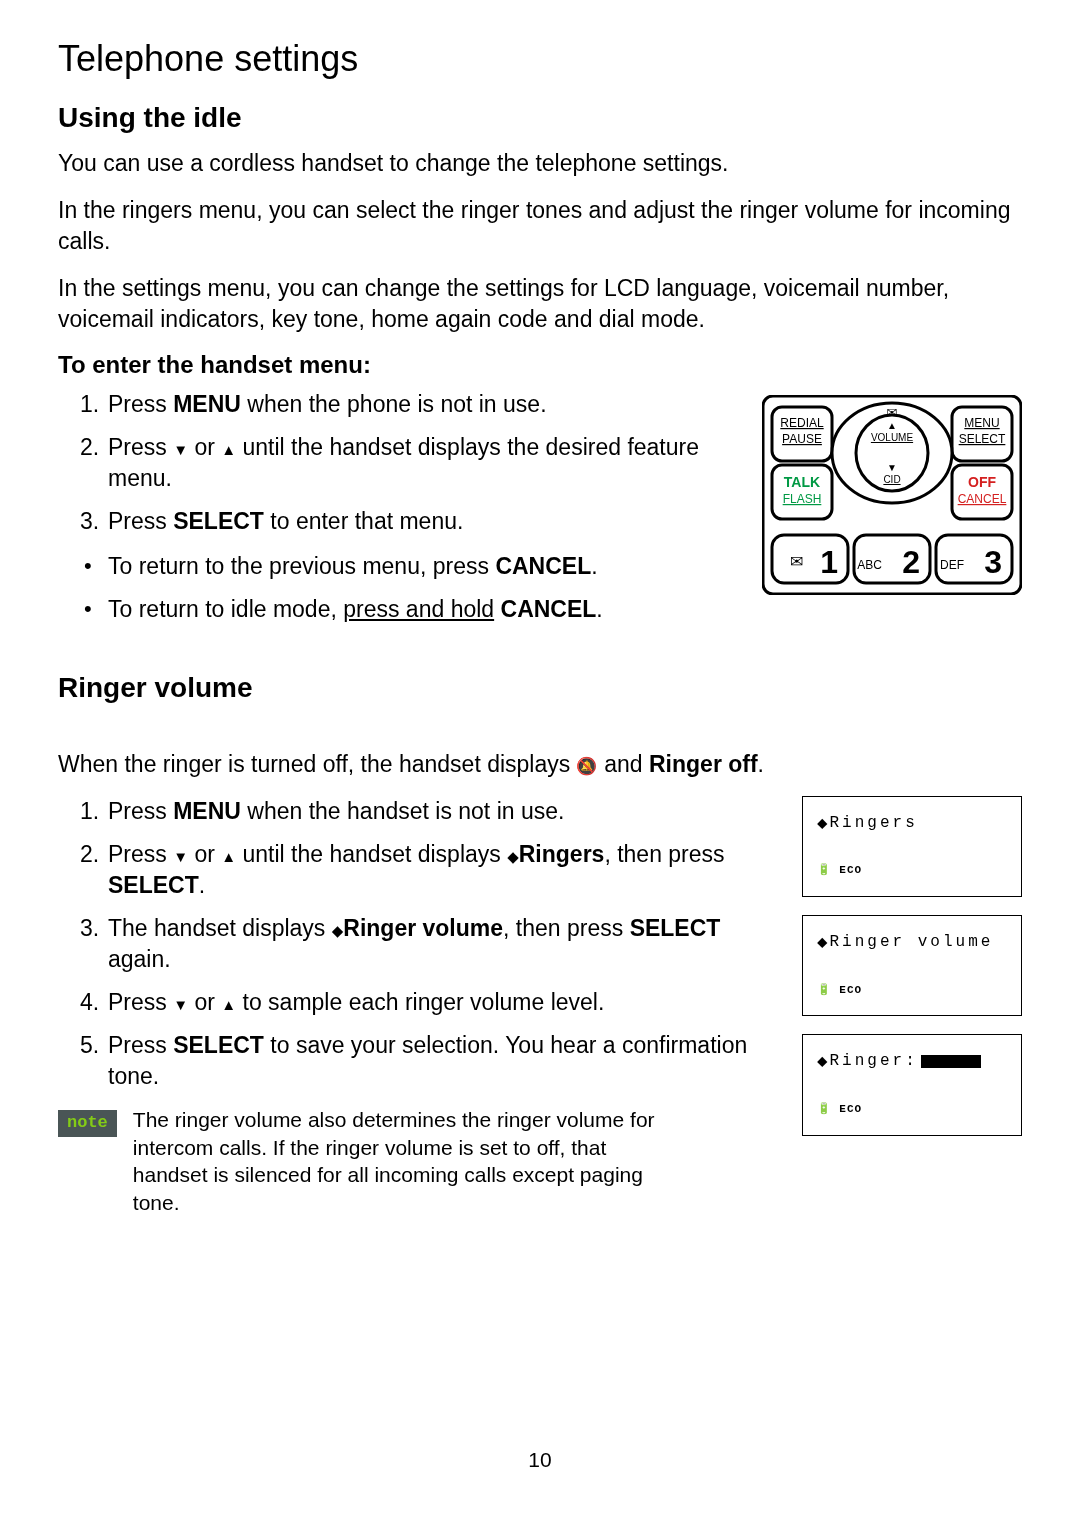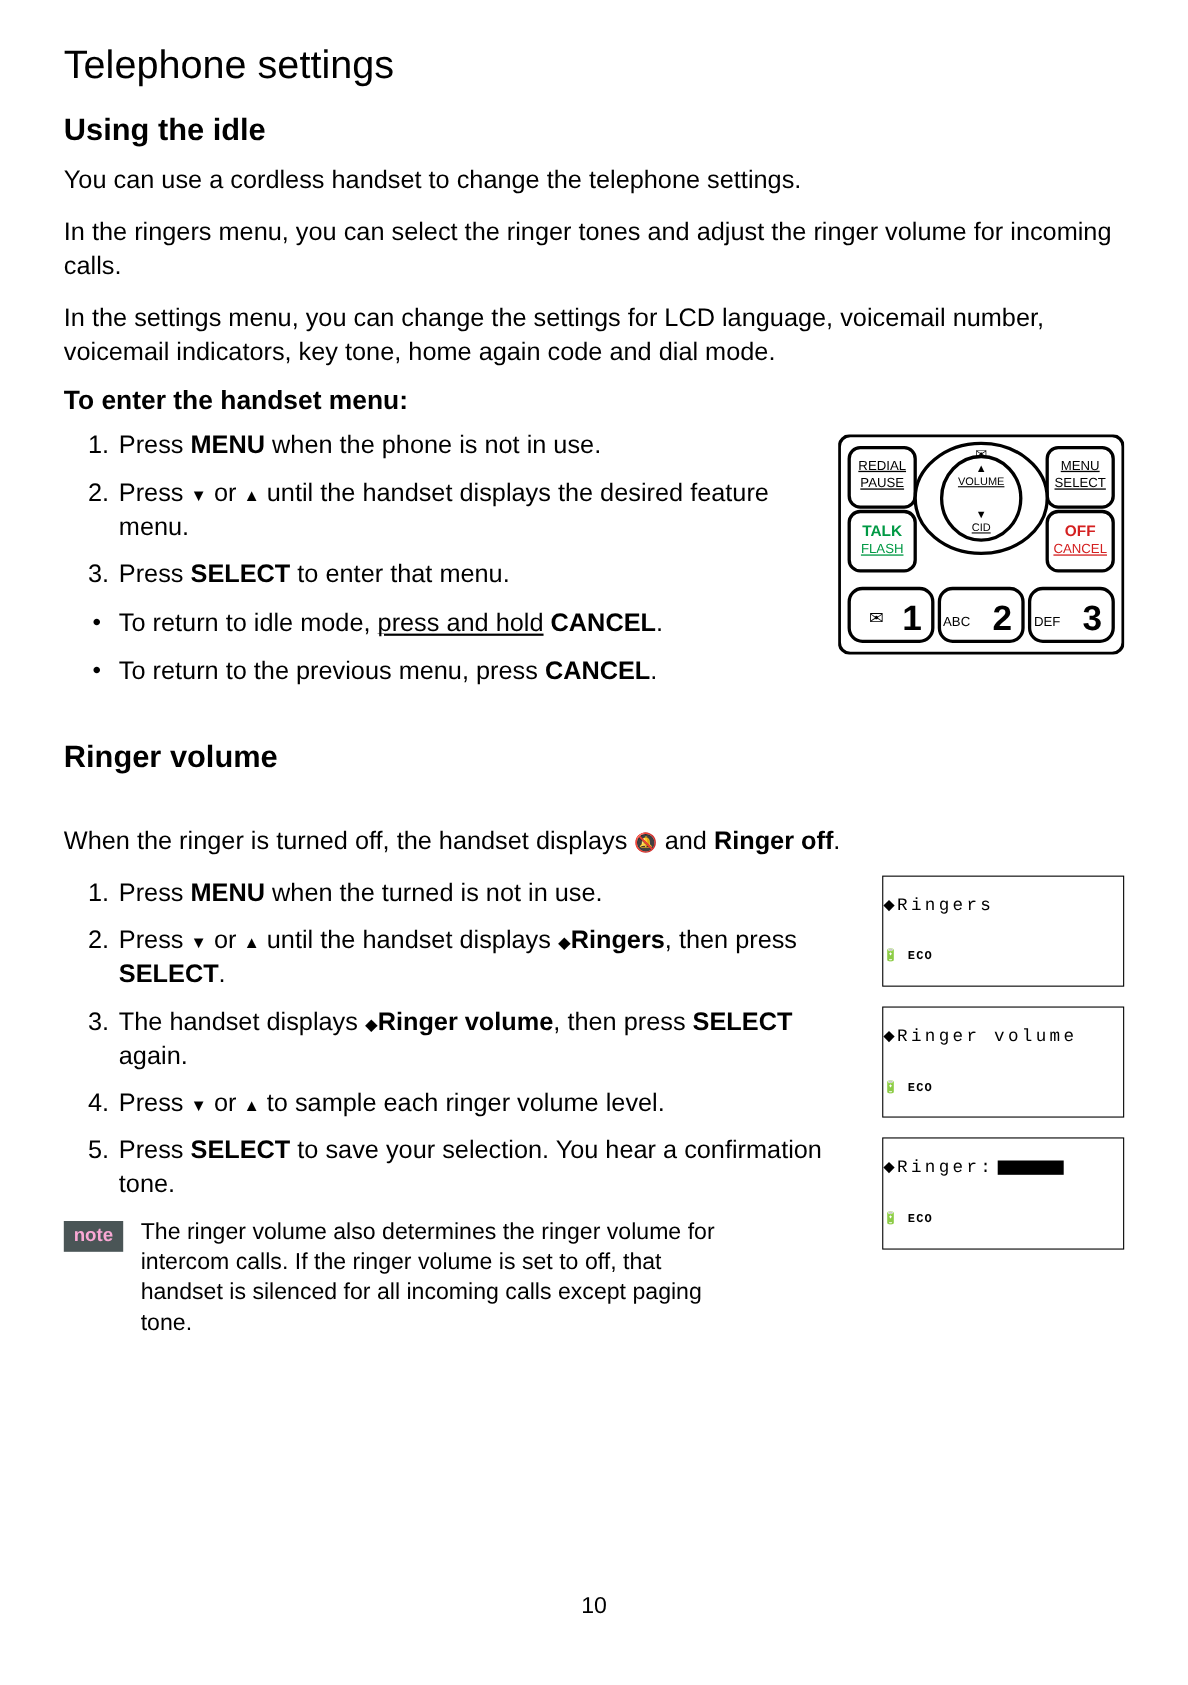--- a/index.html
+++ b/index.html
@@ -60,41 +60,42 @@
     }
     .content-row { display: flex; align-items: flex-start; gap: 13px; }
     .content-left { flex: 1 1 auto; }
     .content-right { flex: 0 0 auto; }
     .illustration-keypad { display:block; margin-top:6px; }
 
     .lcd-box {
       width: 220px;
       border: 1.5px solid #000;
       margin-bottom: 18px;
-      padding: 14px 14px 16px 0;
+      padding: 14px 14px 16px 14px;
       font-family: "Courier New", monospace;
       font-size: 16px;
       letter-spacing: 3px;
       line-height: 1.6;
     }
     .lcd-line1 { margin-bottom: 26px; white-space: nowrap; }
     .lcd-line2 { font-size: 11px; letter-spacing: 1px; white-space: nowrap; font-weight: bold; }
     .lcd-arrow { font-family: Arial, sans-serif; letter-spacing: 0; font-size: 15px; margin-right:2px; vertical-align:middle;}
     .lcd-bars {
       display:inline-block; background:#000; height:13px; width:60px; vertical-align:middle; margin-left:3px;
     }
 
     .note-block { display: flex; gap: 16px; align-items: flex-start; margin-top: 8px; }
     .note-badge {
       background: #4a5556;
-      color: #f9a8d4;
+      color: #84cc16;
       font-size: 17px;
       font-weight: bold;
       padding: 3px 9px 5px 9px;
       margin-top:4px;
+      font-family:Liberation Mono, monospace;
     }
     .note-text { font-size: 21px; line-height: 1.32; max-width: 540px; }
 
     .page-number {
       position: absolute;
       left: 50%;
       transform: translateX(-50%);
       bottom: 60px;
       font-size: 21px;
     }
@@ -125,24 +126,24 @@
       <li>
         <span>Press </span><span class="tri-down"></span><span> or </span><span class="tri-up"></span><span> until the handset displays the desired feature menu.</span>
       </li>
       <li>
         <span>Press </span><span class="strong">SELECT</span><span> to enter that menu.</span>
       </li>
     </ol>
 
     <ul class="bullet-list">
       <li>
+        <span>To return to the previous menu, press </span><span class="strong">CANCEL</span><span>.</span>
+      </li>
+      <li>
         <span>To return to idle mode, </span><span class="underline">press and hold</span><span> </span><span class="strong">CANCEL</span><span>.</span>
-      </li>
-      <li>
-        <span>To return to the previous menu, press </span><span class="strong">CANCEL</span><span>.</span>
       </li>
     </ul>
   </div>
   <div class="content-right">
 
     <svg class="illustration-keypad" width="260" height="200" viewBox="0 0 260 200">
       <rect x="1" y="1" width="258" height="198" rx="10" fill="#fff" stroke="#000" stroke-width="3"></rect>
 
       <g>
         <rect x="10" y="12" width="60" height="54" rx="10" fill="#fff" stroke="#000" stroke-width="3"></rect>
@@ -196,21 +197,21 @@
 <h2 class="section" style="margin-top:28px;">Ringer volume</h2>
 <p class="body">
   <br>
   <span>When the ringer is turned off, the handset displays </span><span class="bell-off"></span><span> and </span><span class="strong">Ringer off</span><span>.</span>
 </p>
 
 <div class="content-row">
   <div class="content-left">
     <ol class="num-list">
       <li>
-        <span>Press </span><span class="strong">MENU</span><span> when the turned is not in use.</span>
+        <span>Press </span><span class="strong">MENU</span><span> when the handset is not in use.</span>
       </li>
       <li>
         <span>Press </span><span class="tri-down"></span><span> or </span><span class="tri-up"></span><span> until the handset displays </span><span class="tri-ud"></span><span class="strong">Ringers</span><span>, then press </span><span class="strong">SELECT</span><span>.</span>
       </li>
       <li>
         <span>The handset displays </span><span class="tri-ud"></span><span class="strong">Ringer volume</span><span>, then press </span><span class="strong">SELECT</span><span> again.</span>
       </li>
       <li>
         <span>Press </span><span class="tri-down"></span><span> or </span><span class="tri-up"></span><span> to sample each ringer volume level.</span>
       </li>

